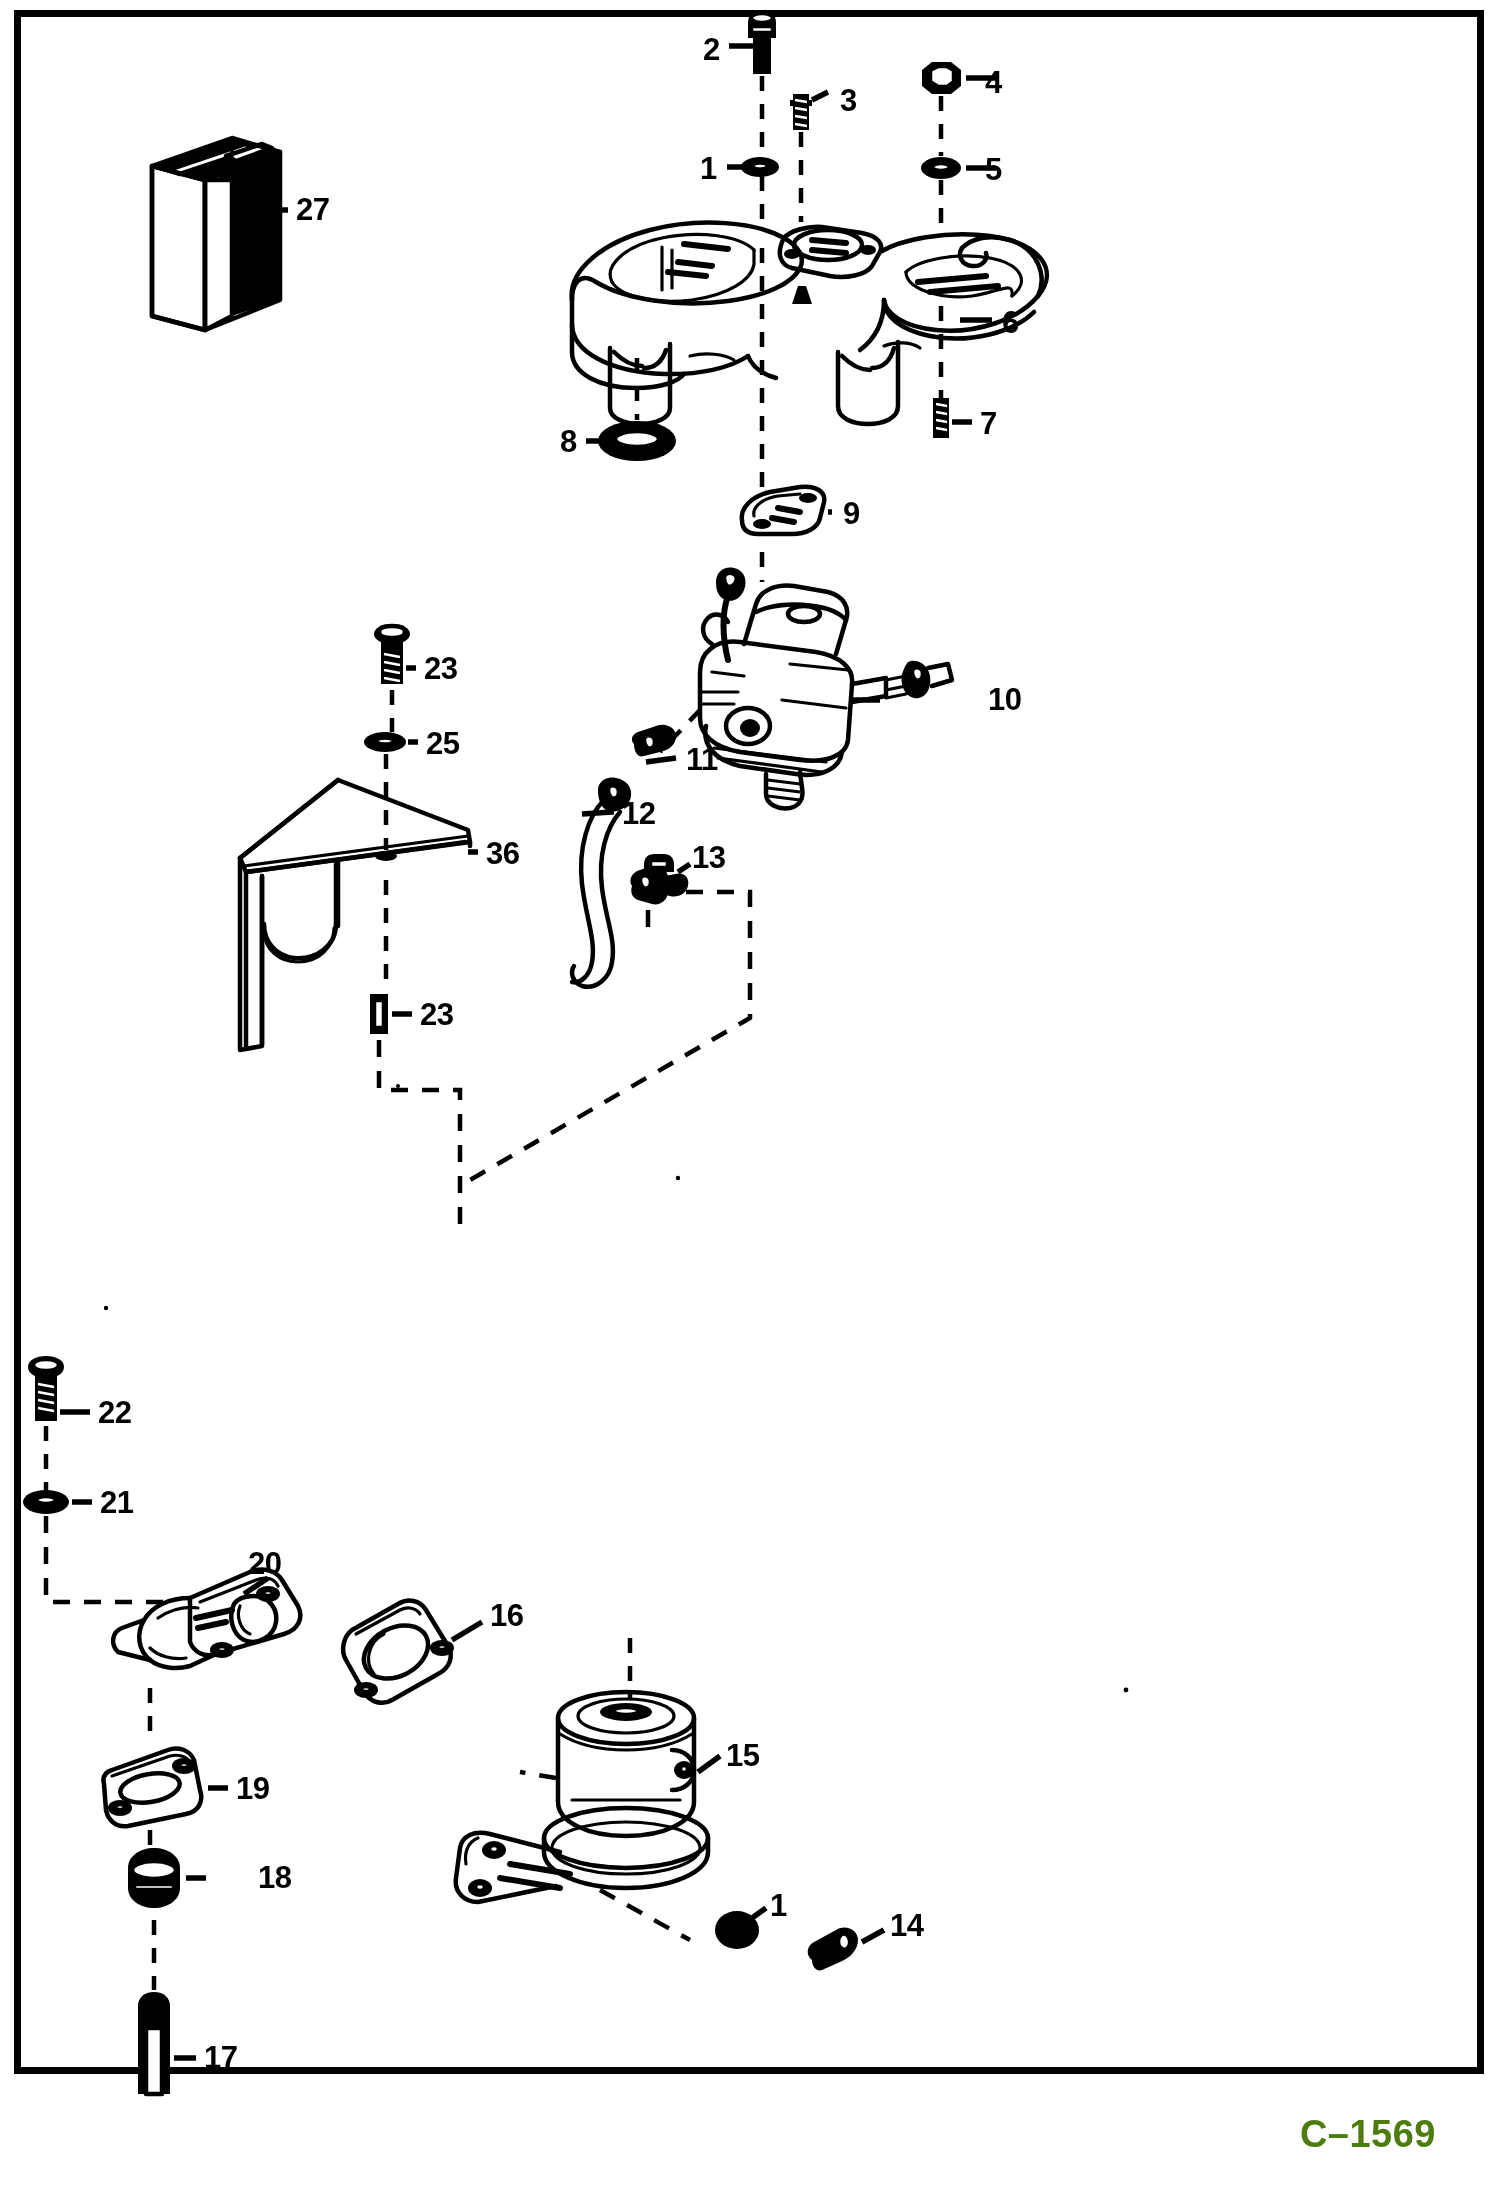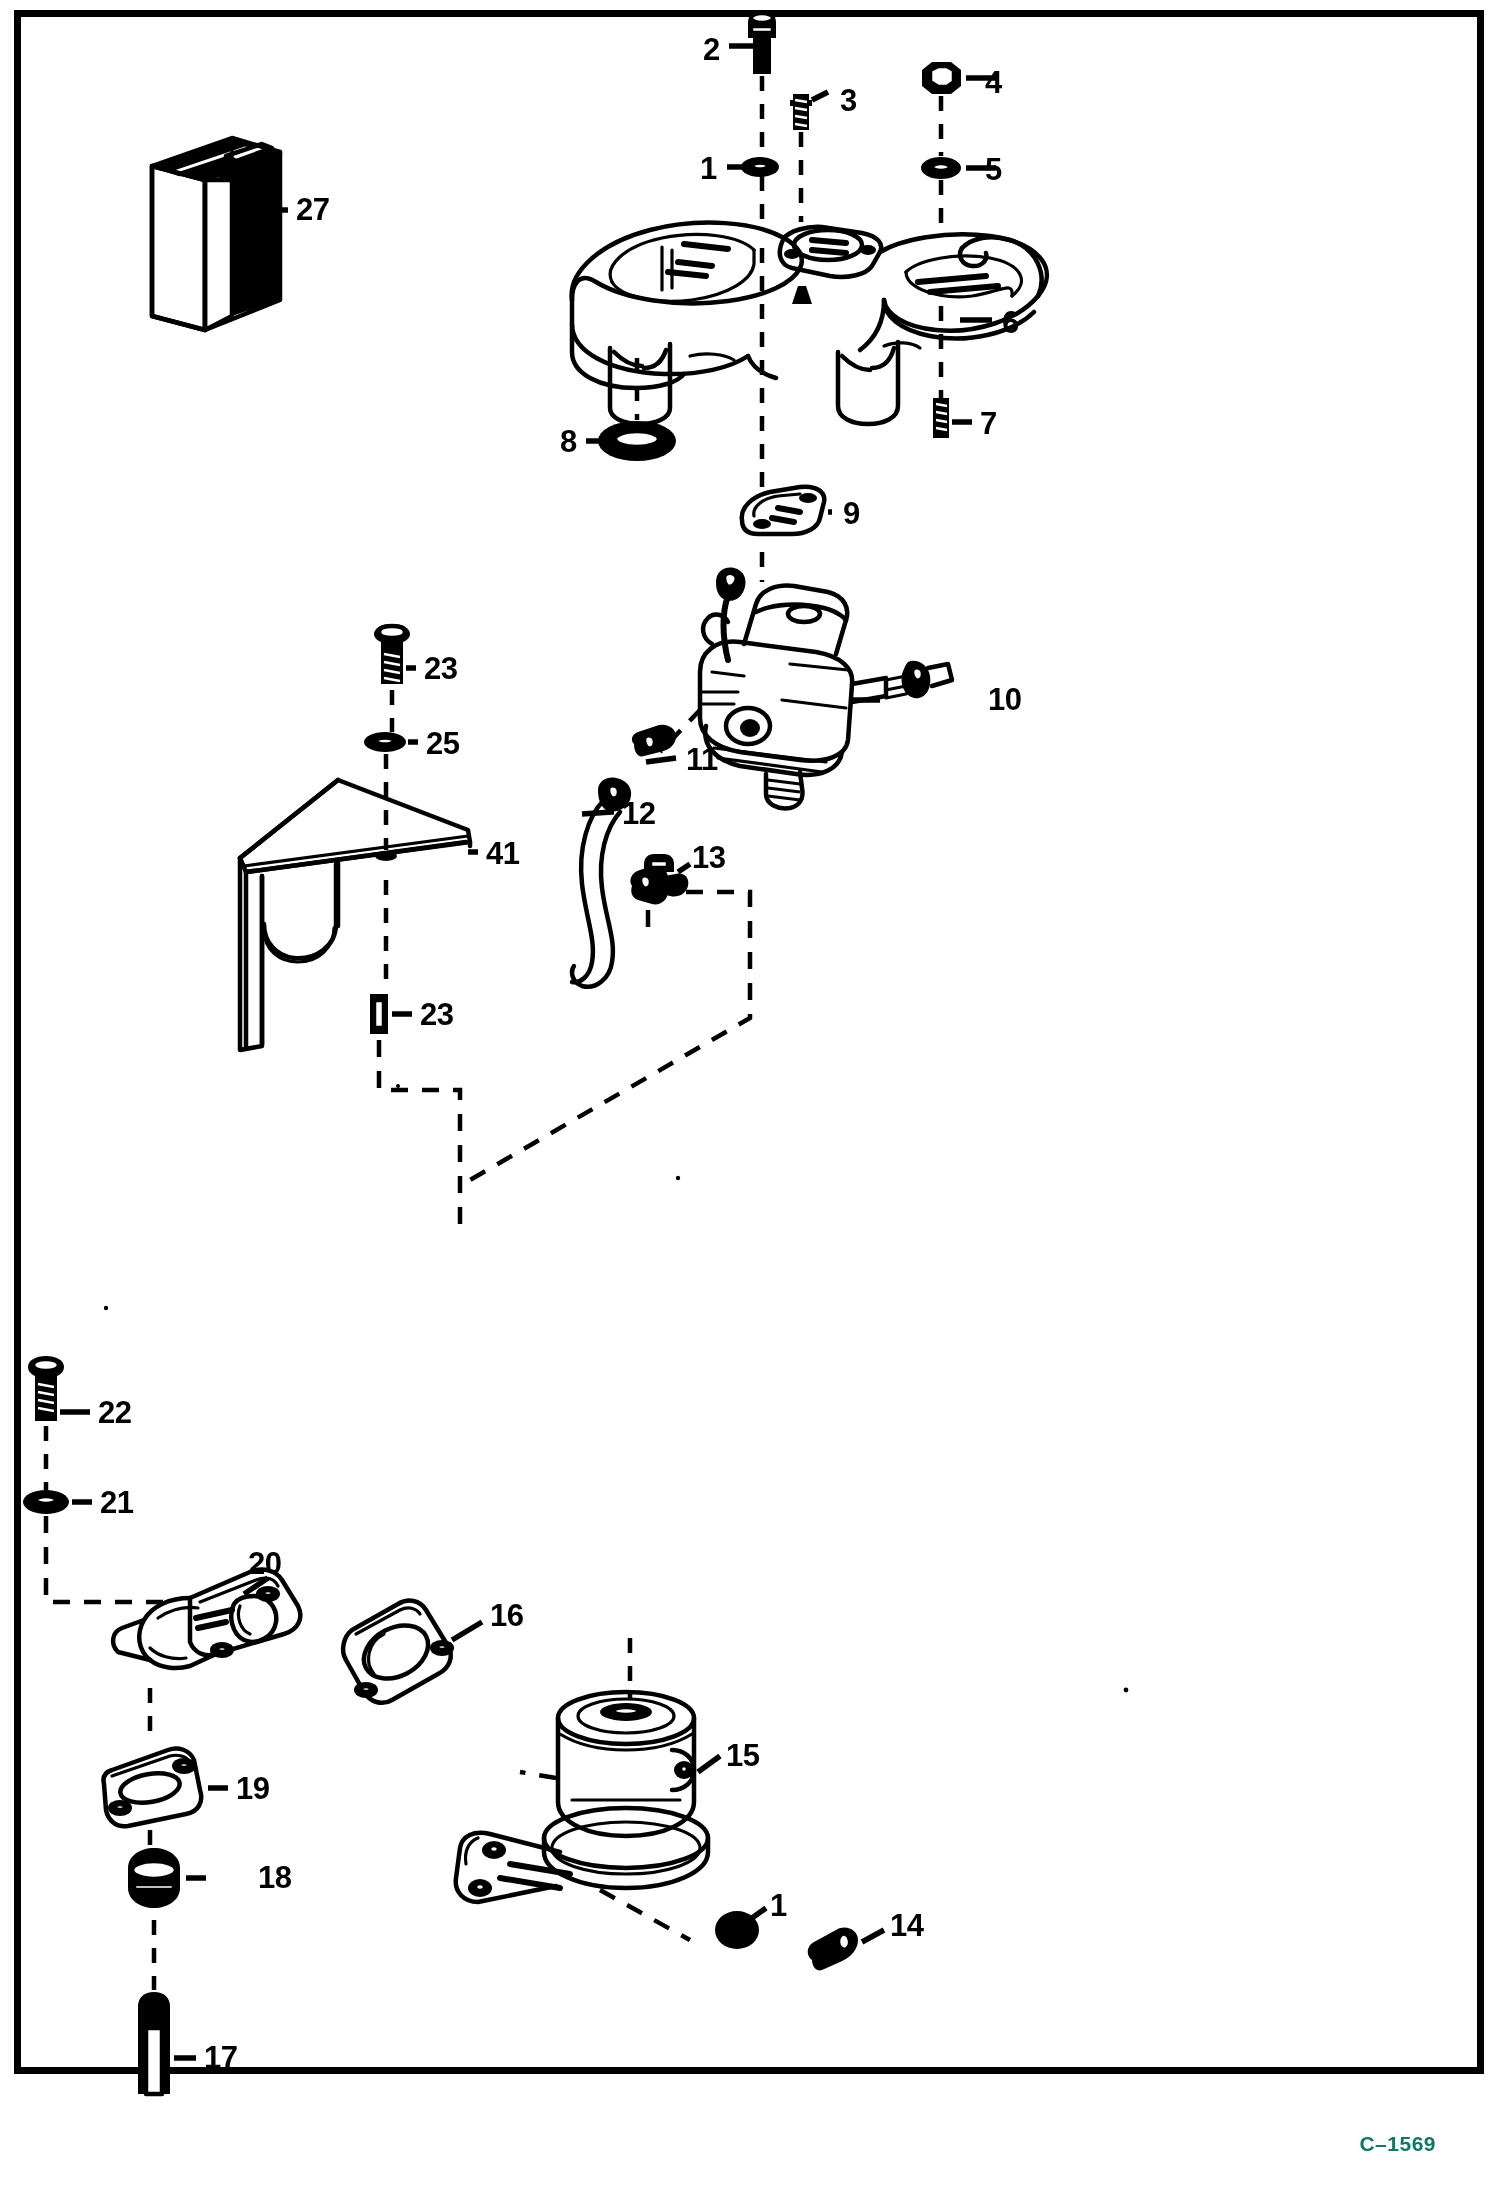--- a/index.html
+++ b/index.html
@@ -42,23 +42,23 @@
     letter-spacing: -0.5px;
     white-space: nowrap;
     line-height: 1;
   }
   #drawing-number {
     position: absolute;
     right: 62px;
     bottom: 38px;
     font-family: "Liberation Sans", sans-serif;
     font-weight: bold;
-    font-size: 21px;
+    font-size: 38px;
     letter-spacing: 0.5px;
-    color: #0f766e;
+    color: #4d7c0f;
   }
 </style>
 </head>
 <body>
 
 <div id="page">
 
   <div id="border-frame"></div>
 
   <svg id="diagram-svg" viewBox="0 0 1498 2194">
@@ -517,21 +517,21 @@
   <div class="callout-num" style="left:1002px; top:307px;">6</div>
   <div class="callout-num" style="left:980px; top:408px;">7</div>
   <div class="callout-num" style="left:560px; top:426px;">8</div>
   <div class="callout-num" style="left:843px; top:498px;">9</div>
   <div class="callout-num" style="left:940px; top:684px;margin-left:48px;">10</div>
   <div class="callout-num" style="left:686px; top:744px;">11</div>
   <div class="callout-num" style="left:622px; top:798px;">12</div>
   <div class="callout-num" style="left:692px; top:842px;">13</div>
   <div class="callout-num" style="left:424px; top:653px;">23</div>
   <div class="callout-num" style="left:426px; top:728px;text-align:center;">25</div>
-  <div class="callout-num" style="left:486px; top:838px;">41</div>
+  <div class="callout-num" style="left:486px; top:838px;">36</div>
   <div class="callout-num" style="left:420px; top:999px;">23</div>
   <div class="callout-num" style="left:98px;  top:1397px;">22</div>
   <div class="callout-num" style="left:100px; top:1487px;">21</div>
   <div class="callout-num" style="left:248px; top:1548px;">20</div>
   <div class="callout-num" style="left:490px; top:1600px;">16</div>
   <div class="callout-num" style="left:236px; top:1773px;">19</div>
   <div class="callout-num" style="left:214px; top:1862px;margin-left:44px;">18</div>
   <div class="callout-num" style="left:204px; top:2042px;">17</div>
   <div class="callout-num" style="left:726px; top:1740px;">15</div>
   <div class="callout-num" style="left:770px; top:1890px;">1</div>

